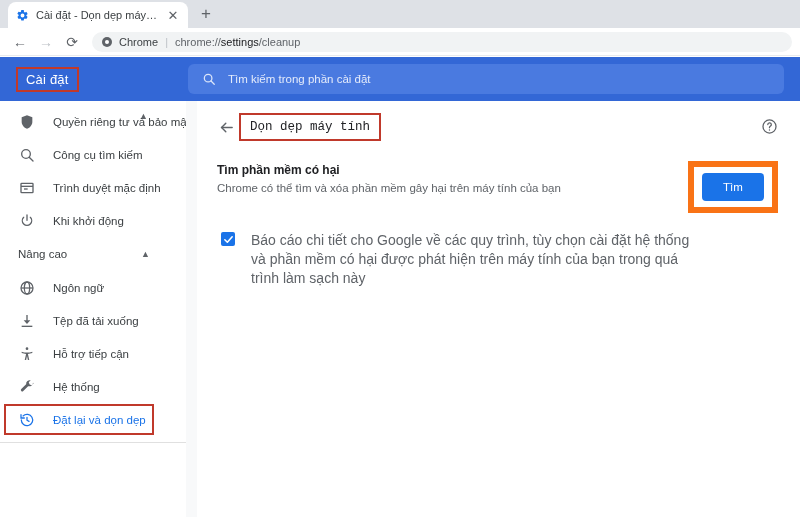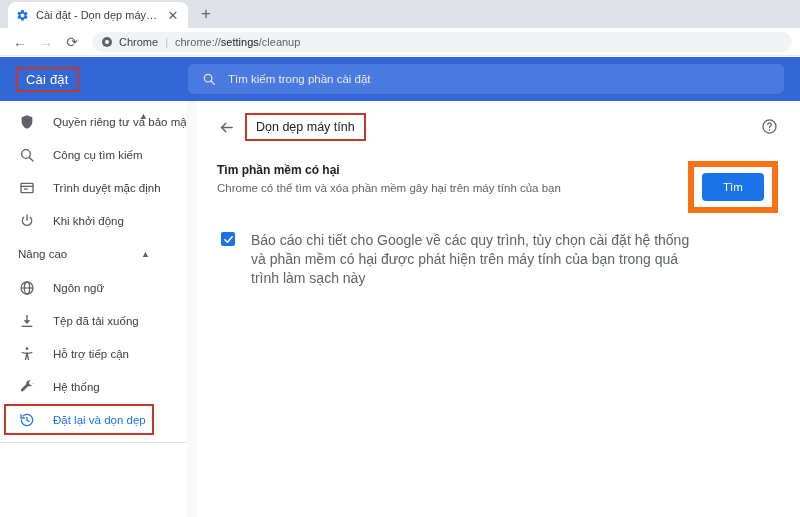--- a/index.html
+++ b/index.html
@@ -281,22 +281,23 @@
   .card {
     background: #ffffff;
     height: 416px;
     position: relative;
     padding: 0 20px 0 20px;
   }
   .main-head {
     height: 52px;
     display: flex;
     align-items: center;
-    gap: 10px;
-    position: relative;
+    gap: 4px;
+    position: relative;
+    font-family: Liberation Mono, monospace;
   }
   .back-ic {
     width: 18px; height: 18px;
     display: flex; align-items: center; justify-content: center;
     color: #5f6368;
   }
   .main-title {
     font-size: 12.5px;
     color: #202124;
     padding: 5px 9px;

